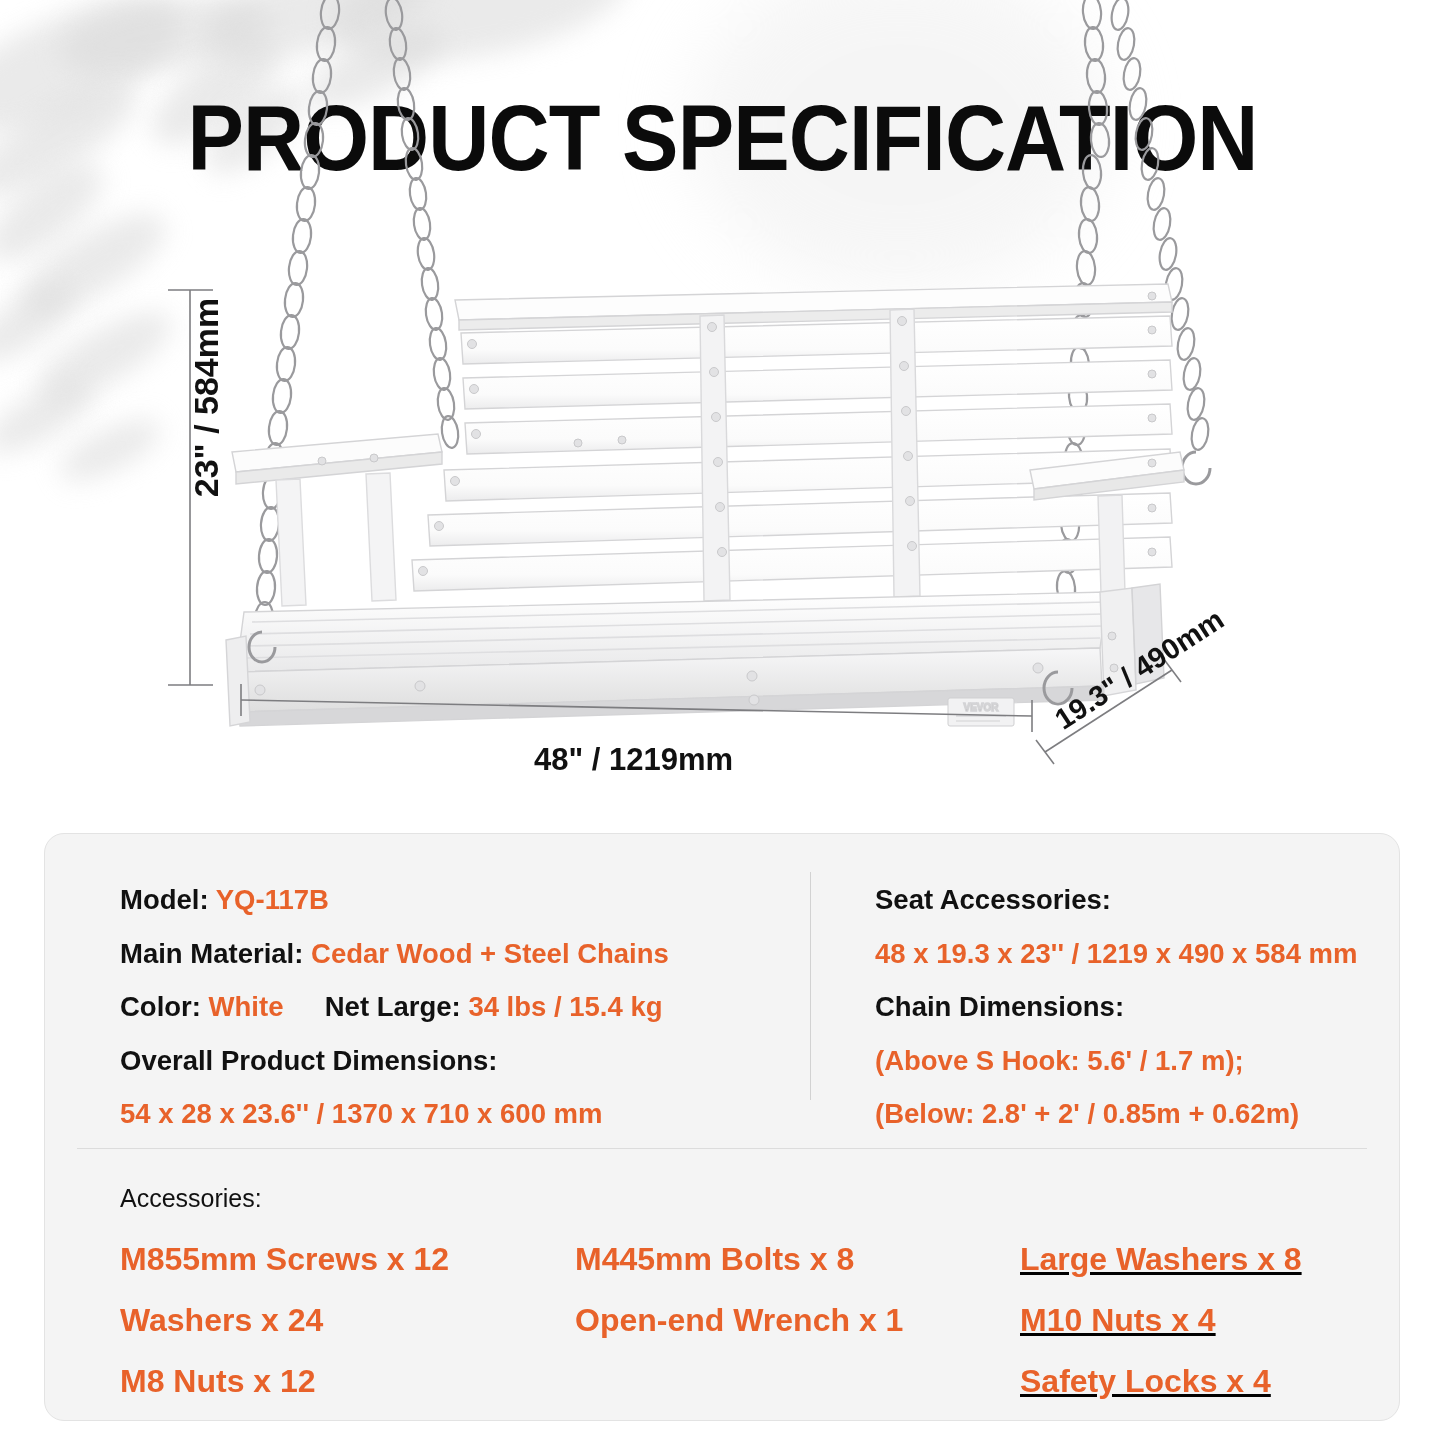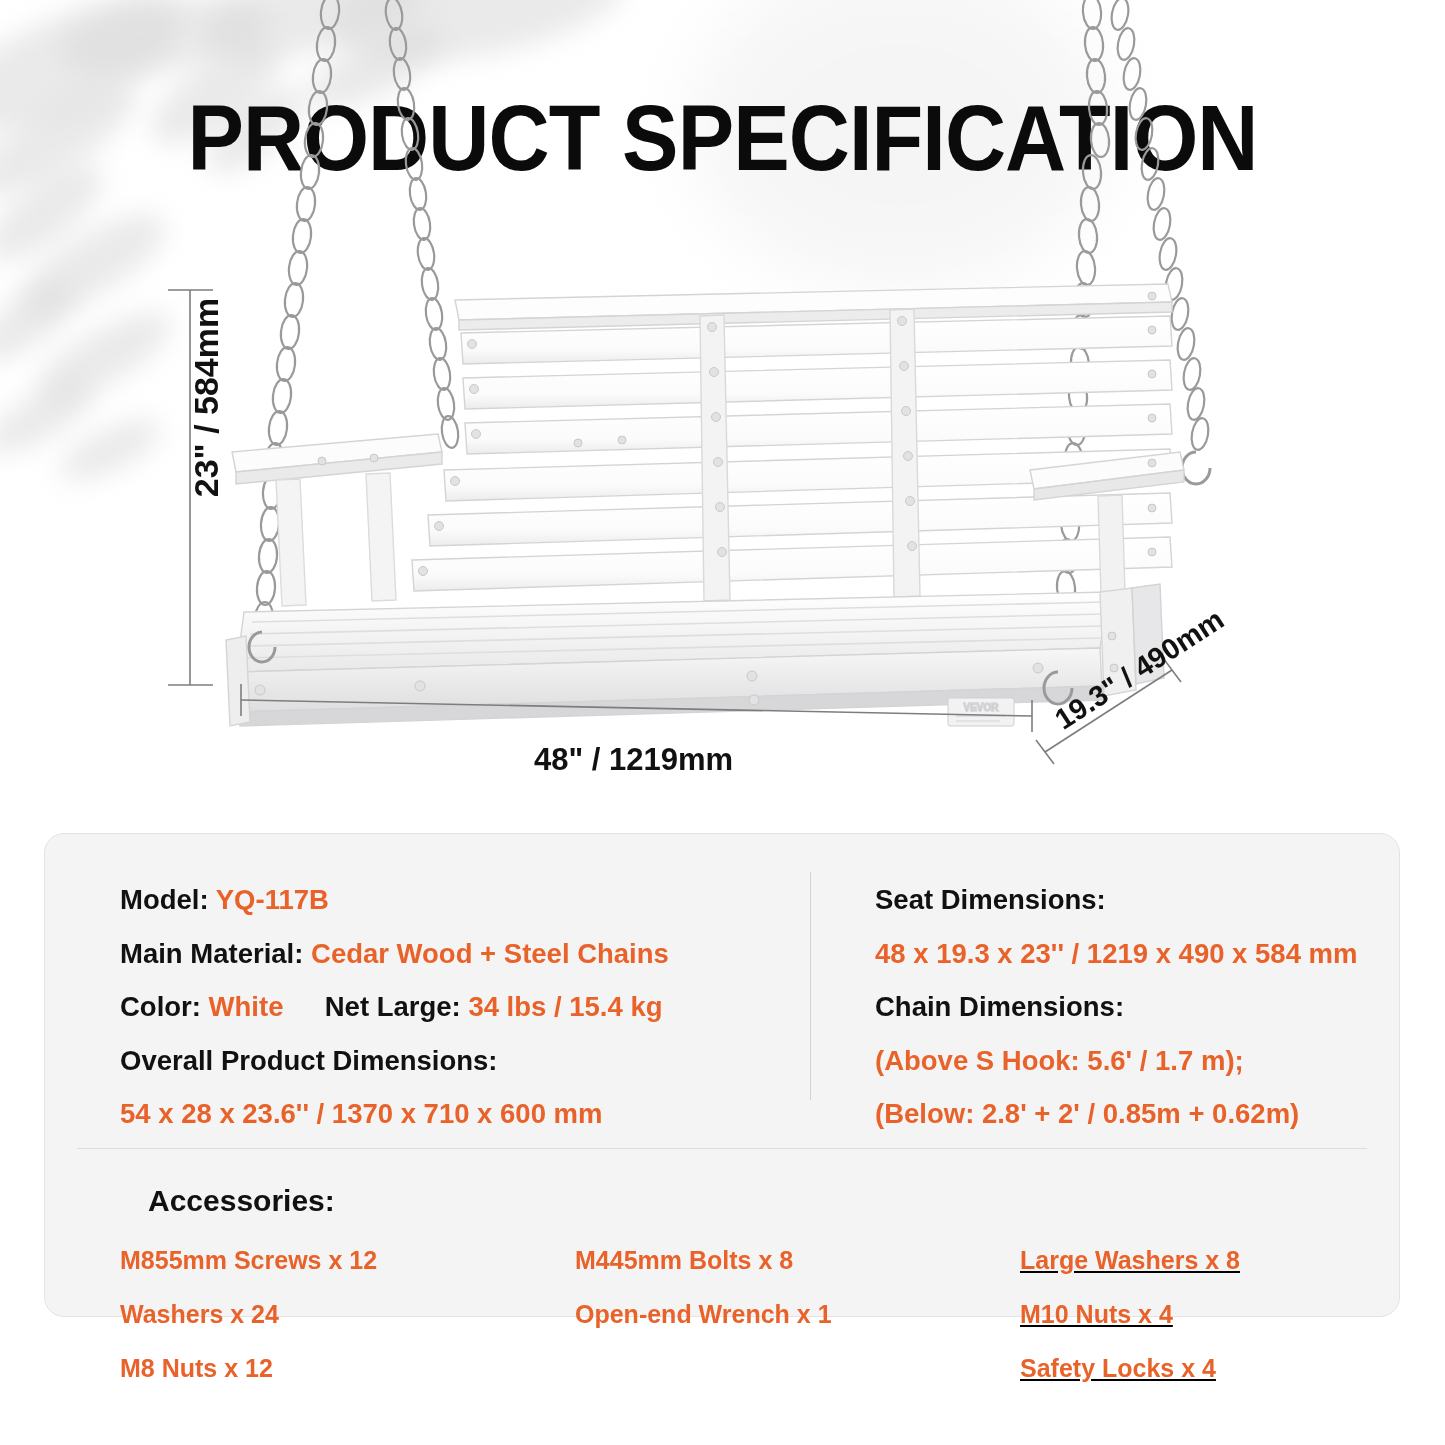--- a/index.html
+++ b/index.html
@@ -59,21 +59,21 @@
   }
   .dim-width{left:534px;top:742px;font-size:31px;}
   .dim-depth{
     left:1058px;top:706px;font-size:29px;
     transform:rotate(-33deg);
     transform-origin:left center;
   }
 
   
   .spec-card{
-    position:absolute;left:44px;top:833px;width:1356px;height:484px;
+    position:absolute;left:44px;top:833px;width:1356px;height:588px;
     background:#f4f4f4;
     border:1px solid #e3e3e3;
     border-radius:20px;
     box-sizing:border-box;
   }
   .v-divider{
     position:absolute;left:765px;top:38px;width:1px;height:228px;background:#d2d2d2;
   }
   .h-divider{
     position:absolute;left:32px;right:32px;top:314px;height:1px;background:#dcdcdc;
@@ -88,28 +88,28 @@
   }
   .spec-line .val{color:#e8622a;}
   .spec-line .gap{display:inline-block;width:26px;}
   .spec-sub{
     font-size:27.5px;font-weight:bold;color:#e8622a;
     line-height:1.0;margin-bottom:26px;white-space:nowrap;
   }
 
   
   .acc-wrap{position:absolute;left:75px;top:350px;right:40px;}
-  .acc-title{font-size:30px;font-weight:bold;color:#111;margin-bottom:30px;margin-left:28px;}
+  .acc-title{font-size:25px;font-weight:normal;color:#111;margin-bottom:30px;}
   .acc-grid{display:flex;}
   .acc-col{flex:0 0 auto;}
   .acc-col:nth-child(1){width:455px;}
   .acc-col:nth-child(2){width:445px;}
   .acc-col:nth-child(3){width:auto;text-decoration:underline;}
   .acc-item{
-    font-size:25px;font-weight:bold;color:#e8622a;
+    font-size:32px;font-weight:bold;color:#e8622a;
     line-height:1.0;margin-bottom:29px;white-space:nowrap;
   }
   .acc-item:last-child{margin-bottom:0;}
 </style>
 </head>
 <body>
 
 <div class="stage">
 
   <div class="leaf-shadows">
@@ -370,21 +370,21 @@
         <span class="val">White</span>
         <span class="gap"></span>
         <span>Net Large:</span>
         <span class="val">34 lbs / 15.4 kg</span>
       </div>
       <div class="spec-line">Overall Product Dimensions:</div>
       <div class="spec-sub">54 x 28 x 23.6'' / 1370 x 710 x 600 mm</div>
     </div>
 
     <div class="col-right">
-      <div class="spec-line">Seat Dimensions:</div>
+      <div class="spec-line">Seat Accessories:</div>
       <div class="spec-sub">48 x 19.3 x 23'' / 1219 x 490 x 584 mm</div>
       <div class="spec-line">Chain Dimensions:</div>
       <div class="spec-sub">(Above S Hook: 5.6' / 1.7 m);</div>
       <div class="spec-sub">(Below: 2.8' + 2' / 0.85m + 0.62m)</div>
     </div>
 
     <div class="acc-wrap">
       <div class="acc-title">Accessories:</div>
       <div class="acc-grid">
         <div class="acc-col">

